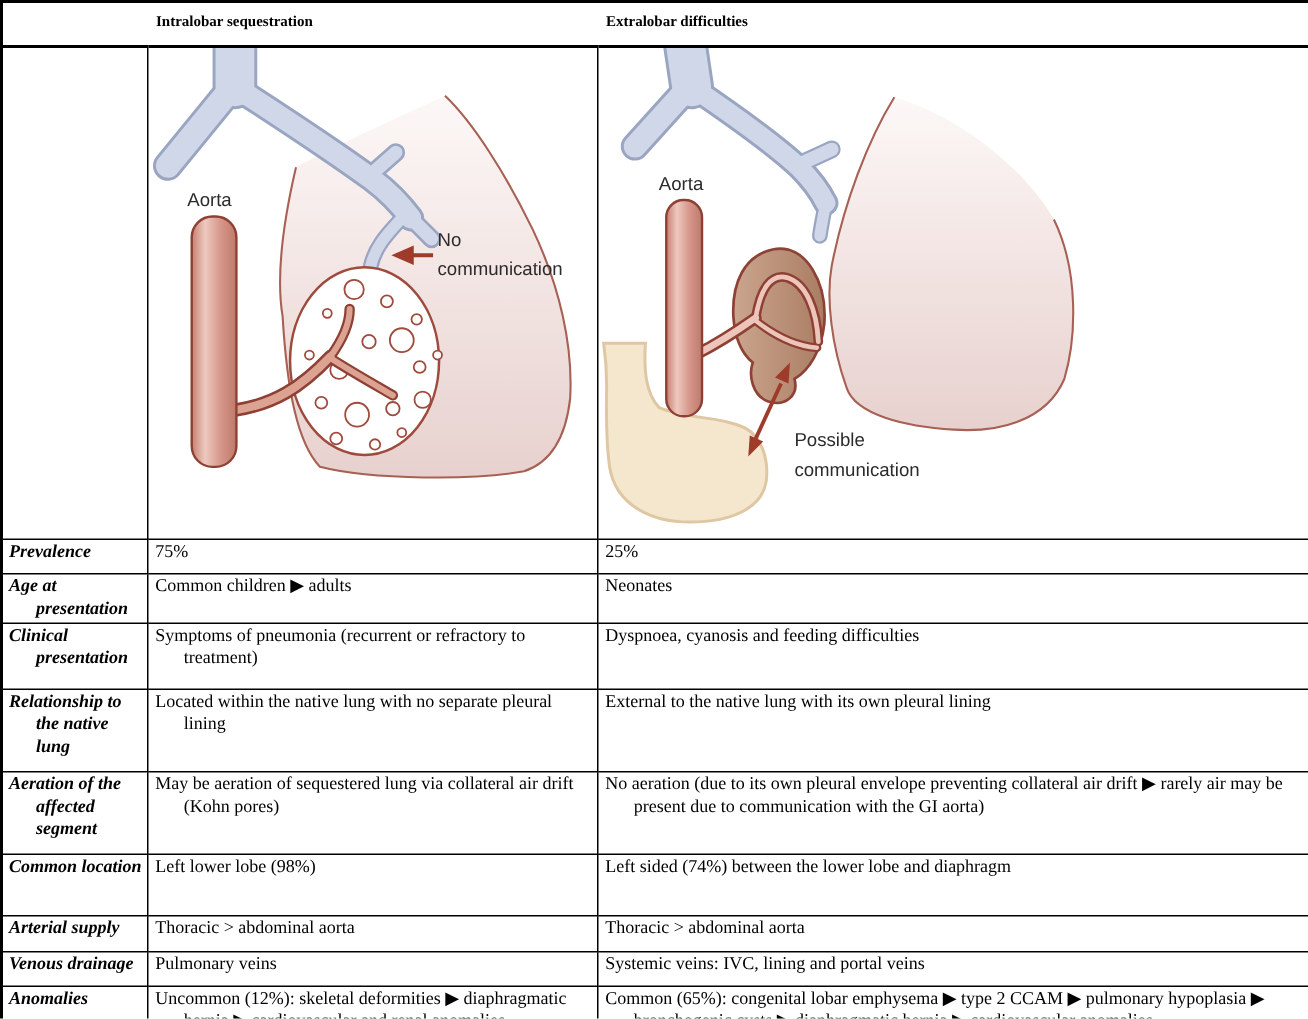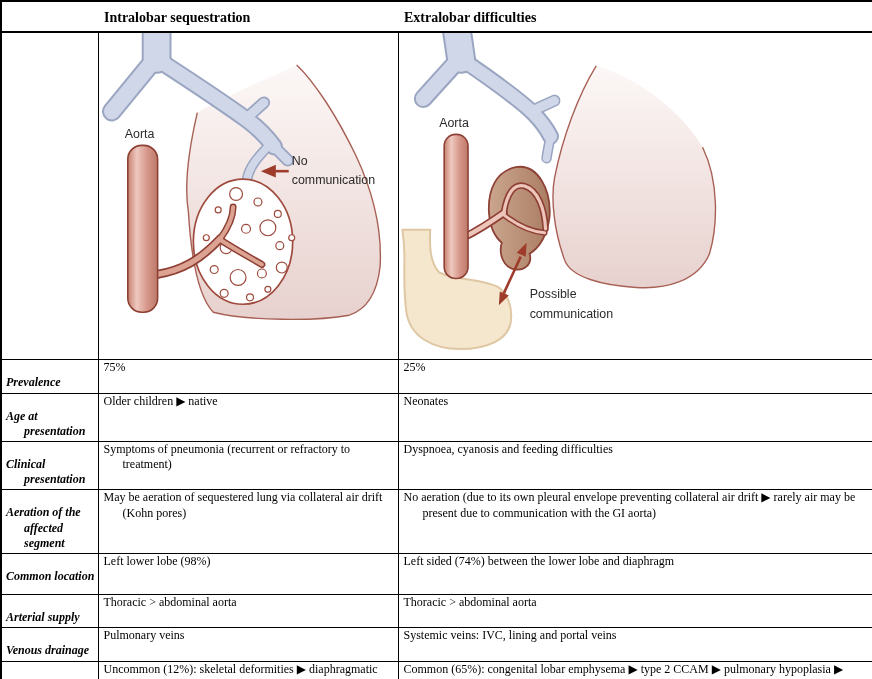--- a/index.html
+++ b/index.html
@@ -2,23 +2,23 @@
 <html><head>
 <meta charset="utf-8">
 <style>
   html,body{margin:0;padding:0;background:#fff;}
   body{width:872px;height:679px;overflow:hidden;}
   table.seq{border-collapse:collapse;width:872px;table-layout:fixed;
     font-family:"Liberation Serif","DejaVu Serif",serif;color:#000;
     border:2px solid #000;}
   td{border:1px solid #000;vertical-align:top;font-size:12px;line-height:1.27;
     padding:0 5px 2px 24px;text-indent:-19px;word-wrap:break-word;}
-  td.lbl{font-style:italic;font-weight:bold;padding:15px 2px 2px 22px;text-indent:-18px;}
+  td.lbl{font-style:italic;font-weight:bold;padding:0 2px 2px 22px;text-indent:-18px;}
   td.hd{border-left:none;border-right:none;border-bottom:2px solid #000;
-    font-weight:bold;font-size:14px;padding:7px 4px 4px 6px;text-indent:0;}
+    font-weight:bold;font-size:10px;padding:7px 4px 4px 6px;text-indent:0;}
   td.dg{padding:0;text-indent:0;}
   svg{display:block;}
 </style>
 </head>
 <body>
 
 <table class="seq">
   <colgroup>
       <col style="width:97px">
       <col style="width:300px">
@@ -185,29 +185,34 @@
     </td>
   </tr>
 
   <tr style="height:23px">
     <td class="lbl">Prevalence</td>
     <td>75%</td>
     <td>25%</td>
   </tr>
   <tr style="height:33px">
     <td class="lbl">Age at presentation</td>
-    <td>Older children ▶ native</td>
+    <td>Common children ▶ adults</td>
     <td>Neonates</td>
   </tr>
   <tr style="height:44px">
     <td class="lbl">Clinical presentation</td>
     <td>Symptoms of pneumonia (recurrent or refractory to treatment)</td>
     <td>Dyspnoea, cyanosis and feeding difficulties</td>
   </tr>
   <tr style="height:55px">
+    <td class="lbl">Relationship to the native lung</td>
+    <td>Located within the native lung with no separate pleural lining</td>
+    <td>External to the native lung with its own pleural lining</td>
+  </tr>
+  <tr style="height:55px">
     <td class="lbl">Aeration of the affected segment</td>
     <td>May be aeration of sequestered lung via collateral air drift (Kohn pores)</td>
     <td>No aeration (due to its own pleural envelope preventing collateral air drift ▶ rarely air may be present due to communication with the GI aorta)</td>
   </tr>
   <tr style="height:41px">
     <td class="lbl">Common location</td>
     <td>Left lower lobe (98%)</td>
     <td>Left sided (74%) between the lower lobe and diaphragm</td>
   </tr>
   <tr style="height:24px">

